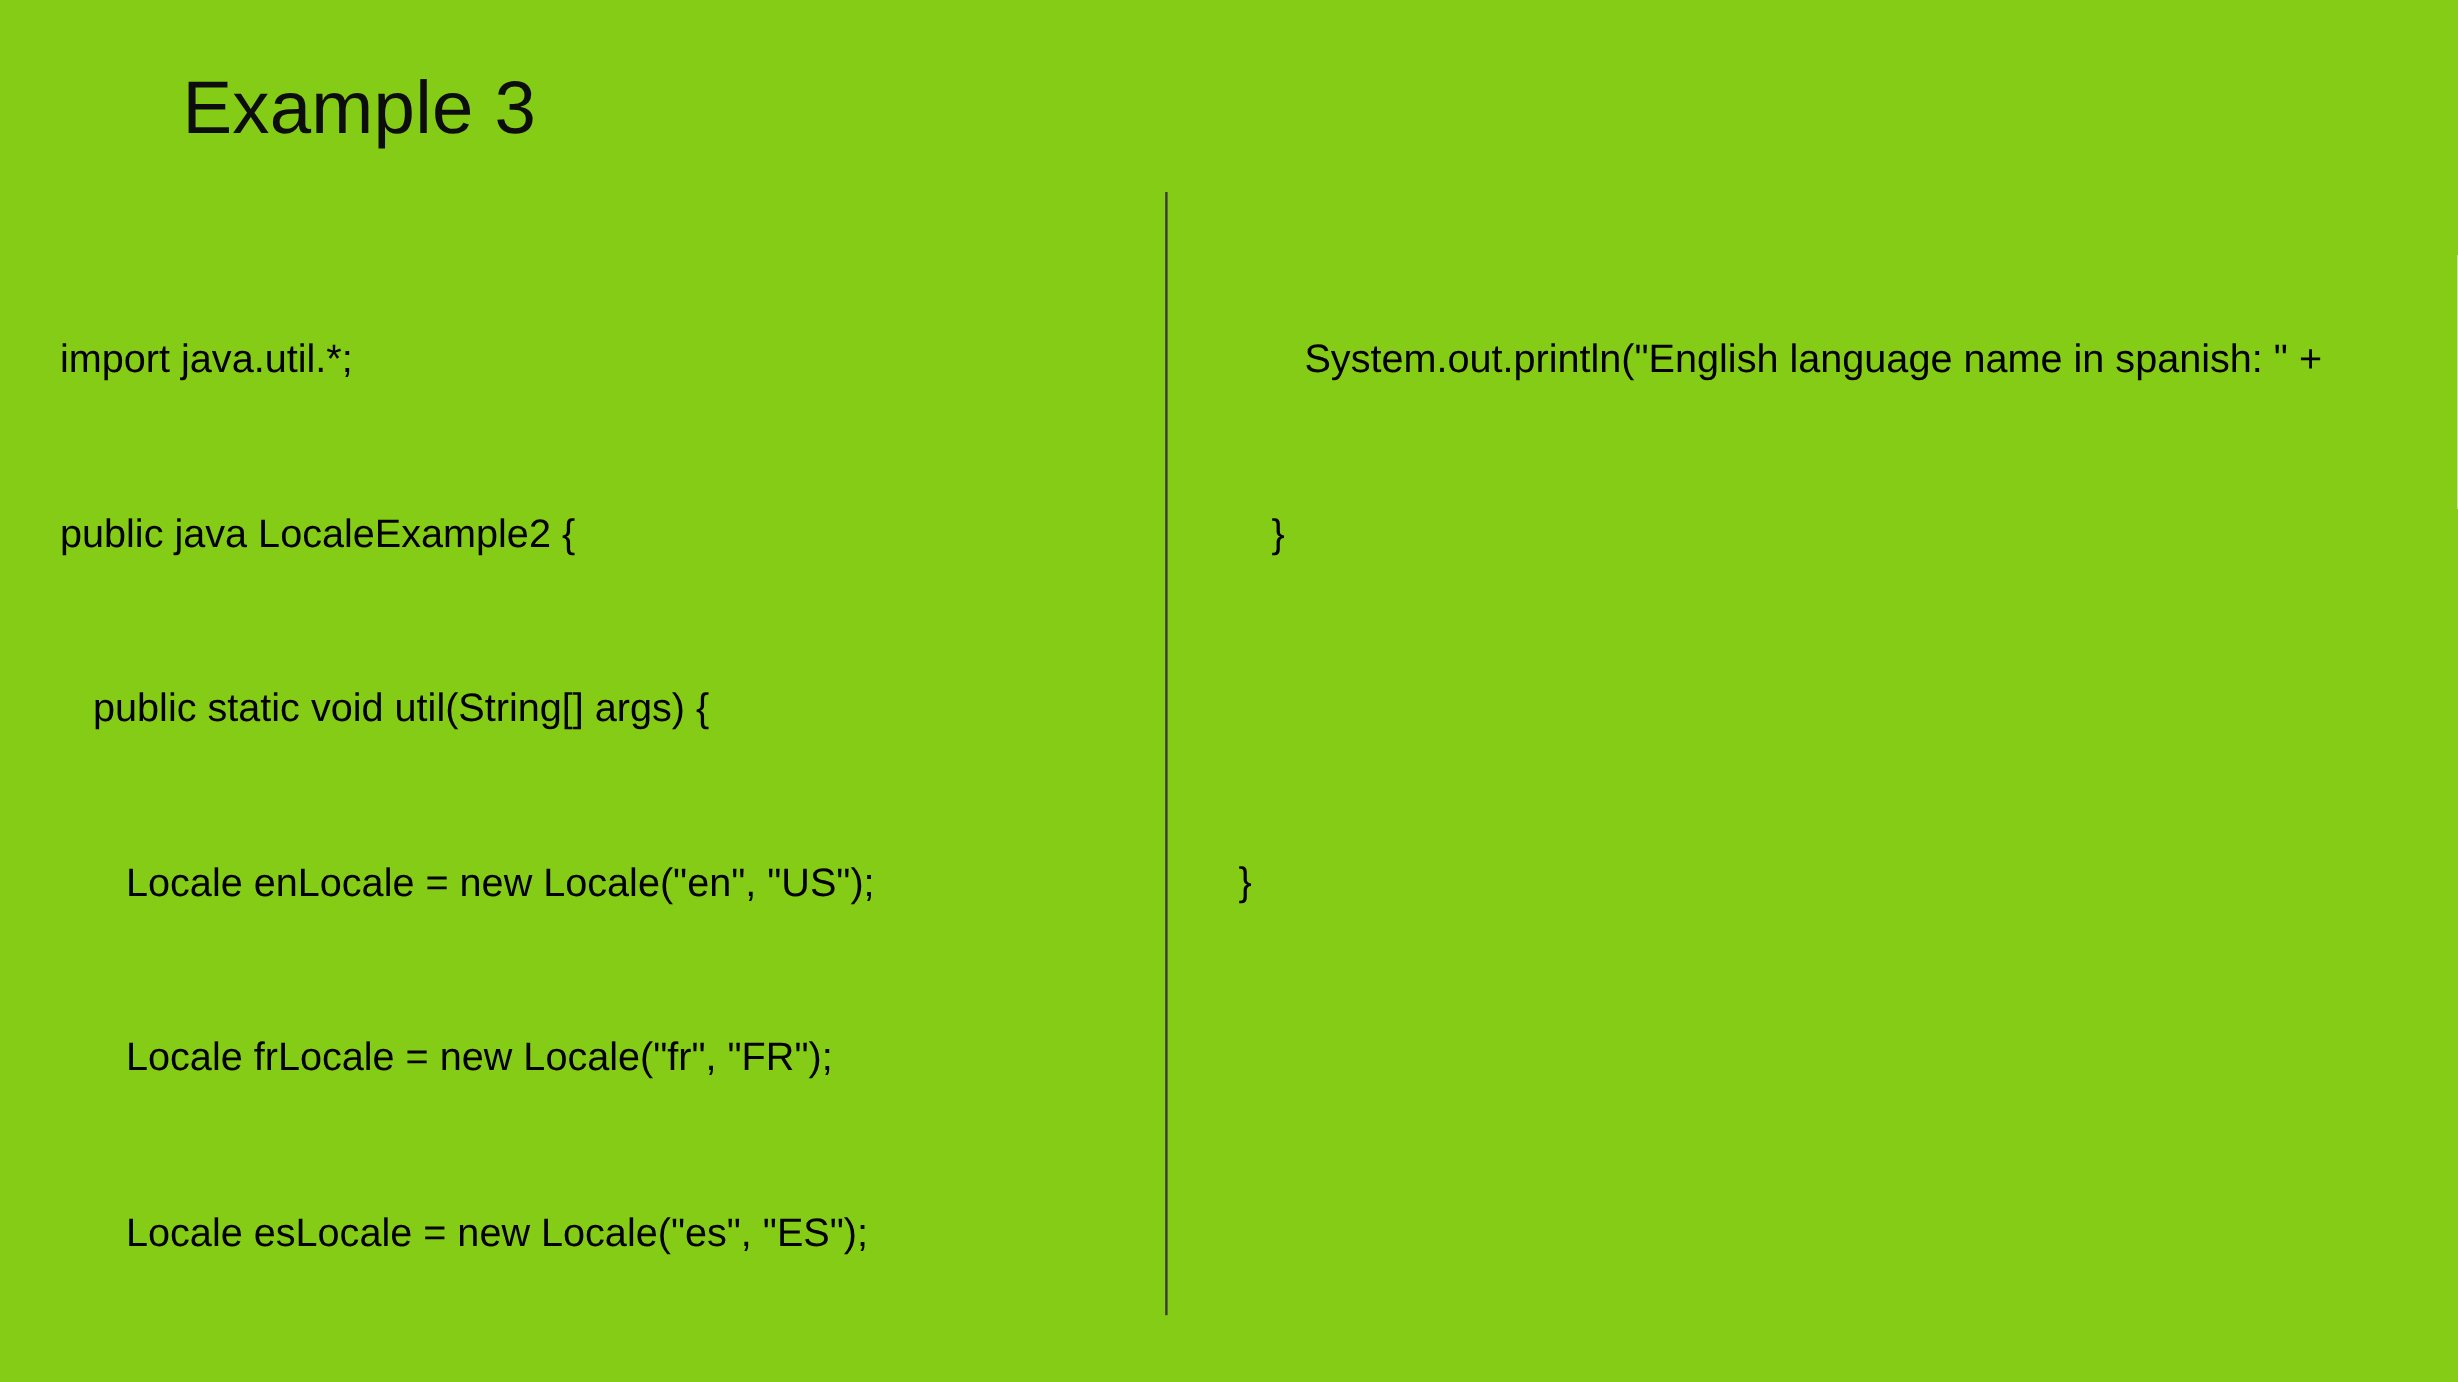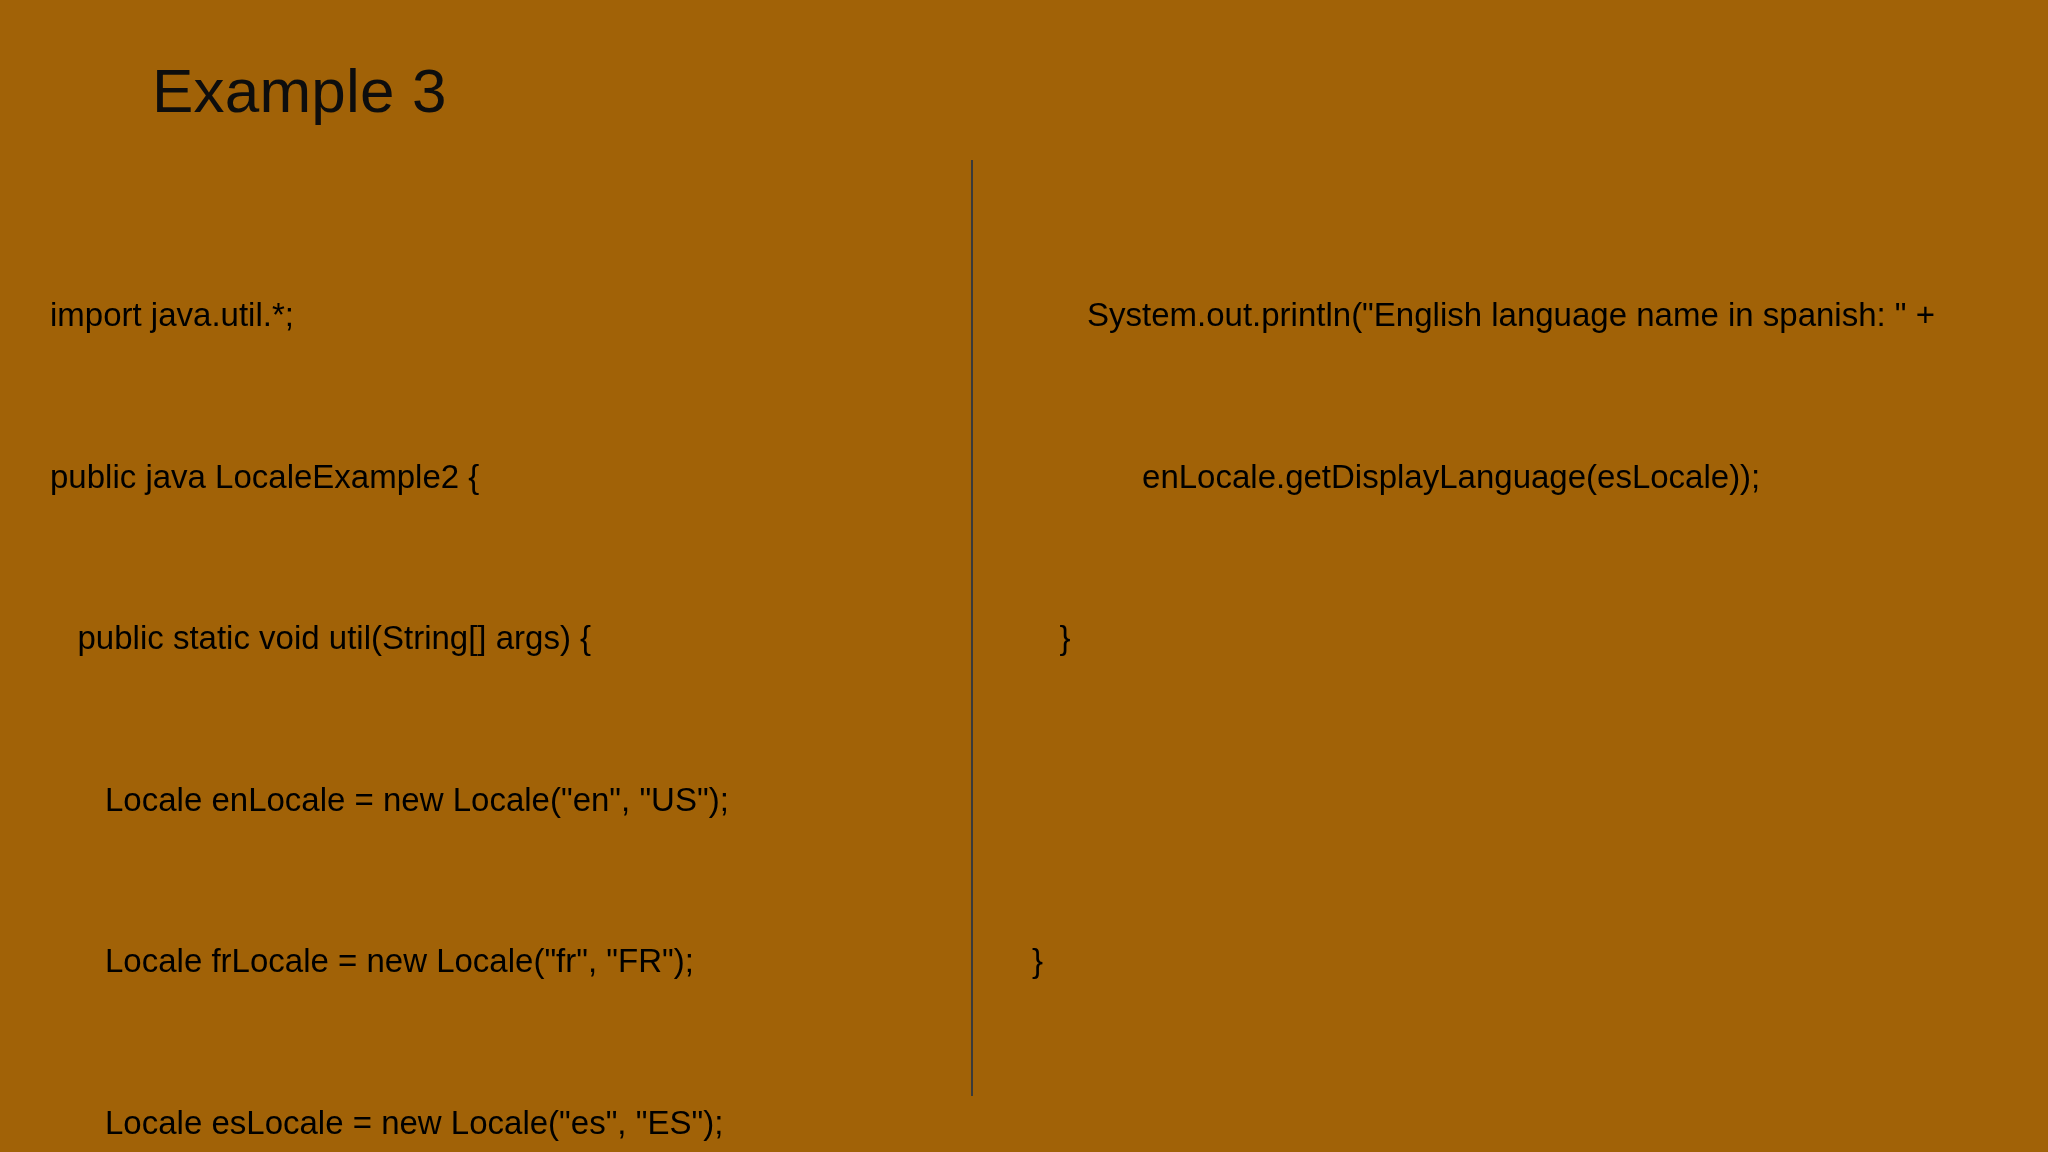--- a/index.html
+++ b/index.html
@@ -12,21 +12,21 @@
     height: 1152px;
     position: relative;
     overflow: hidden;
     font-family: "Liberation Sans", sans-serif;
     color: #000000;
   }
 
   .slide {
     position: absolute;
     inset: 0;
-    background: #a16207;
+    background: #84cc16;
   }
 
   
   .slide-title {
     position: absolute;
     left: 152px;
     top: 58px;
     font-size: 62px;
     font-weight: 400;
     line-height: 1.05;
@@ -62,21 +62,20 @@
   .col-right {
     left: 1032px;
     top: 178px;
     width: 940px;
   }
 
   .code-line {
     display: block;
     white-space: pre-wrap;
     min-height: 48px;
-    margin-top: 16px;
   }
   .code-line.blank {
     min-height: 48px;
   }
 </style>
 </head>
 <body>
 
 <div class="slide">
 
@@ -94,19 +93,18 @@
     <span class="code-line">      System.out.println("English language name (default): " +</span>
     
     
     
     
     
   </div>
 
   <div class="col col-right">
     <span class="code-line">      System.out.println("English language name in spanish: " +</span>
-    <span class="code-line">            enLocale.getDisplayLanguage(esLocale));</span>
     <span class="code-line">   }</span>
     <span class="code-line blank"></span>
     <span class="code-line">}</span>
   </div>
 
 </div>
 
 </body></html>

